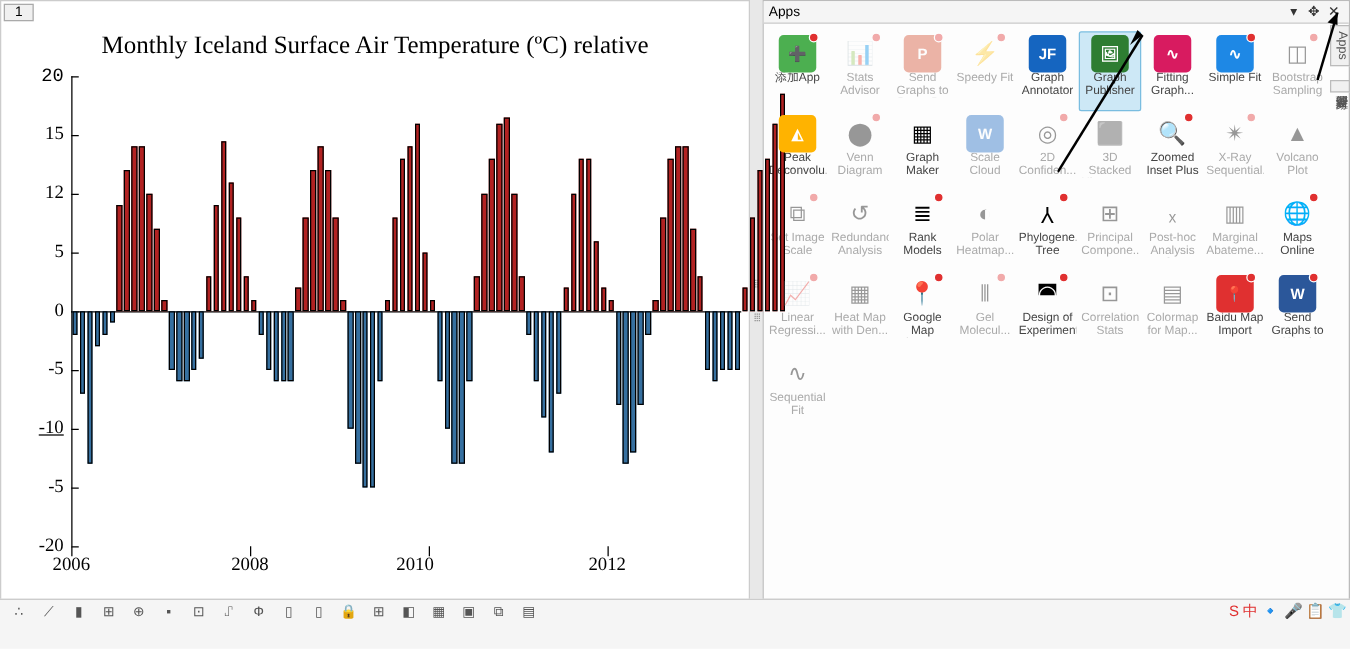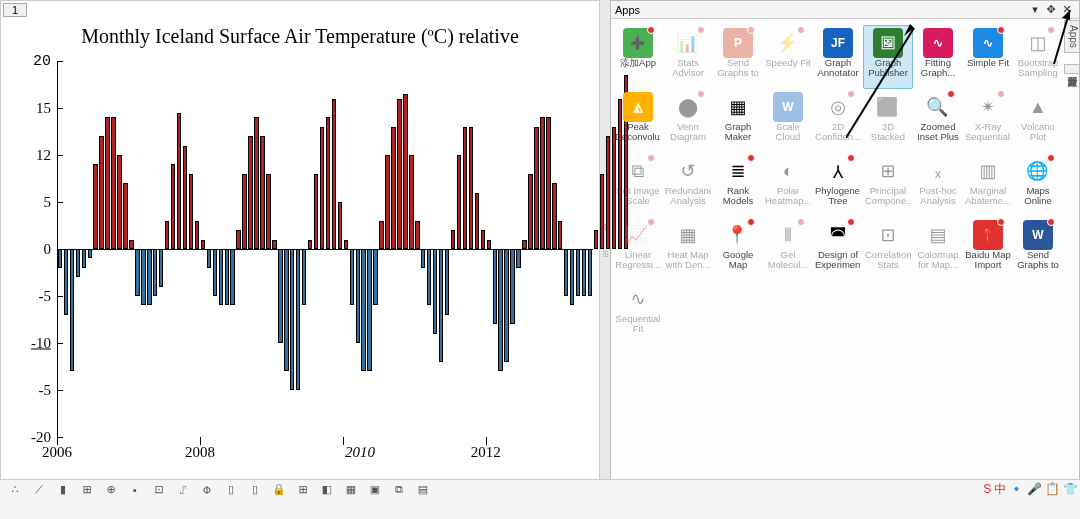--- a/index.html
+++ b/index.html
@@ -71,21 +71,21 @@
         <div class="axis-y-line" style="top: 94px;"></div>
         <div class="axis-y-tick" style="top: 47px;">15</div>
         <div class="axis-y-line" style="top: 47px;"></div>
         <div class="axis-y-tick" style="top: 0px; font-family: Liberation Mono, monospace;">20</div>
         <div class="axis-y-line" style="top: 0px;"></div>
         <div class="axis-zero" style="top: 188px;"></div>
         <div class="axis-x-tick" style="left: 0px;">2006</div>
         <div class="axis-x-line" style="left: 0px;"></div>
         <div class="axis-x-tick" style="left: 142.933px;">2008</div>
         <div class="axis-x-line" style="left: 142.933px;"></div>
-        <div class="axis-x-tick" style="left: 303px; font-style: italic;">2010</div>
+        <div class="axis-x-tick" style="left: 275px;">2010</div>
         <div class="axis-x-line" style="left: 285.867px;"></div>
         <div class="axis-x-tick" style="left: 428.8px;">2012</div>
         <div class="axis-x-line" style="left: 428.8px;"></div>
         <div class="bar neg" style="left: 0.744444px; width: 4.46667px; top: 188px; height: 18.8px;"></div>
         <div class="bar neg" style="left: 6.7px; width: 4.46667px; top: 188px; height: 65.8px;"></div>
         <div class="bar neg" style="left: 12.6556px; width: 4.46667px; top: 188px; height: 122.2px;"></div>
         <div class="bar neg" style="left: 18.6111px; width: 4.46667px; top: 188px; height: 28.2px;"></div>
         <div class="bar neg" style="left: 24.5667px; width: 4.46667px; top: 188px; height: 18.8px;"></div>
         <div class="bar neg" style="left: 30.5222px; width: 4.46667px; top: 188px; height: 9.4px;"></div>
         <div class="bar pos" style="left: 36.4778px; width: 4.46667px; top: 103.4px; height: 84.6px;"></div>

